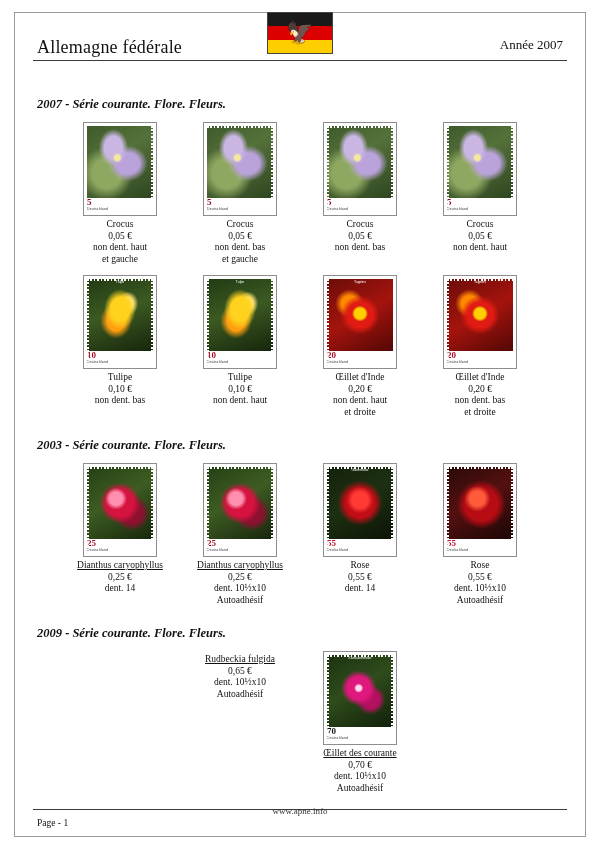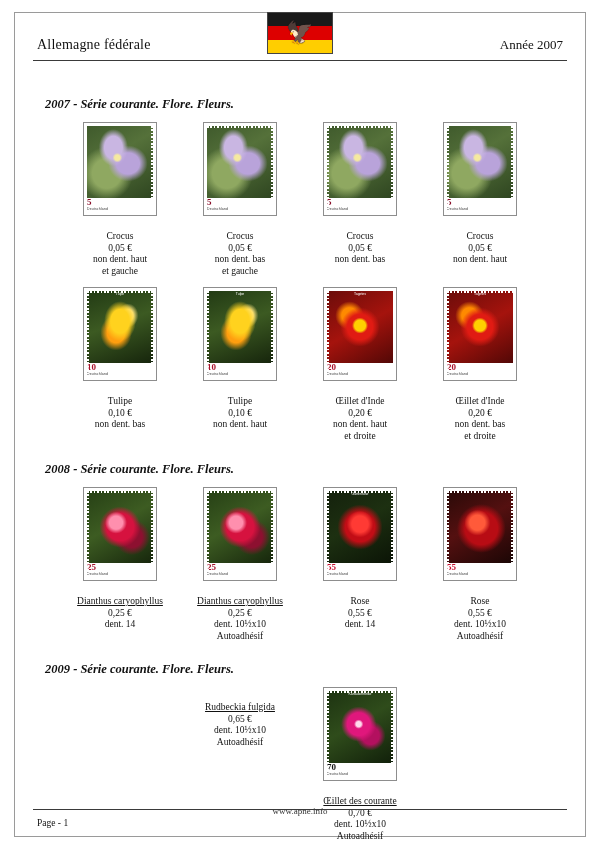--- a/index.html
+++ b/index.html
@@ -35,21 +35,21 @@
     left: 18px;
     right: 18px;
     top: 47px;
     border-bottom: 1px solid #3a3a3a;
   }
   .country {
     position: absolute;
     left: 22px;
     top: 24px;
     font-family: "Liberation Serif", serif;
-    font-size: 14px;
+    font-size: 18px;
     letter-spacing: .2px;
   }
   .year {
     position: absolute;
     right: 22px;
     top: 24px;
     font-family: "Liberation Serif", serif;
     font-size: 13px;
   }
   .flag {
@@ -72,21 +72,21 @@
     left: 50%;
     top: 50%;
     transform: translate(-50%,-50%);
     font-size: 22px;
     line-height: 1;
     color: #222;
     text-shadow: 0 0 1px rgba(0,0,0,.6);
   }
   
   .section-title {
-    margin: 8px;
+    margin: 0;
     padding: 0 0 0 22px;
     font-size: 12.5px;
     font-style: italic;
     font-weight: bold;
     font-family: "Liberation Serif", serif;
   }
   .section-title .yr { font-style: italic; }
   .row {
     display: flex;
     justify-content: center;
@@ -167,21 +167,21 @@
   .perf-b { bottom: 0; }
   .perf-l, .perf-r {
     top: 0; bottom: 0; width: 2px;
     background-image: repeating-linear-gradient(to bottom,
       #ffffff 0 1.6px, transparent 1.6px 3.4px);
   }
   .perf-l { left: 0; }
   .perf-r { right: 0; }
 
   .caption {
-    margin-top: 15px;
+    margin-top: 3px;
     text-align: center;
     font-family: "Liberation Serif", serif;
     font-size: 9.5px;
     line-height: 11.5px;
     color: #111;
   }
   .caption div { white-space: nowrap; }
   .caption .wide { white-space: normal; text-decoration: underline; }
   
   .footer-rule {
@@ -405,21 +405,21 @@
             </div>
           </div>
           <div class="caption">
             <div>Œillet d'Inde</div>
             <div>0,20 €</div>
             <div>non dent. bas</div>
             <div>et droite</div>
           </div>
         </div>
       </div>
-      <p class="section-title" style="margin-top: 20px; margin-bottom: 10px;"><span class="yr">2008</span><span> - Série courante. Flore. Fleurs.</span></p>
+      <p class="section-title" style="margin-top: 20px; margin-bottom: 10px;"><span class="yr">2003</span><span> - Série courante. Flore. Fleurs.</span></p>
       <div class="row" style="margin-bottom: 10px;">
         <div class="cell">
           <div class="stamp-frame">
             <div class="stamp">
               <div class="photo" style="background:
       radial-gradient(circle at 44% 44%, #ff8fae 0 12%, rgba(255,143,174,0) 20%),
       radial-gradient(circle at 50% 50%, #d6123f 0 28%, rgba(214,18,63,0) 42%),
       radial-gradient(circle at 68% 64%, #8d1030 0 16%, rgba(141,16,48,0) 28%),
       linear-gradient(150deg,#264015 0%,#3d5c22 45%,#16260c 100%);"></div>
               <div class="band"></div>

